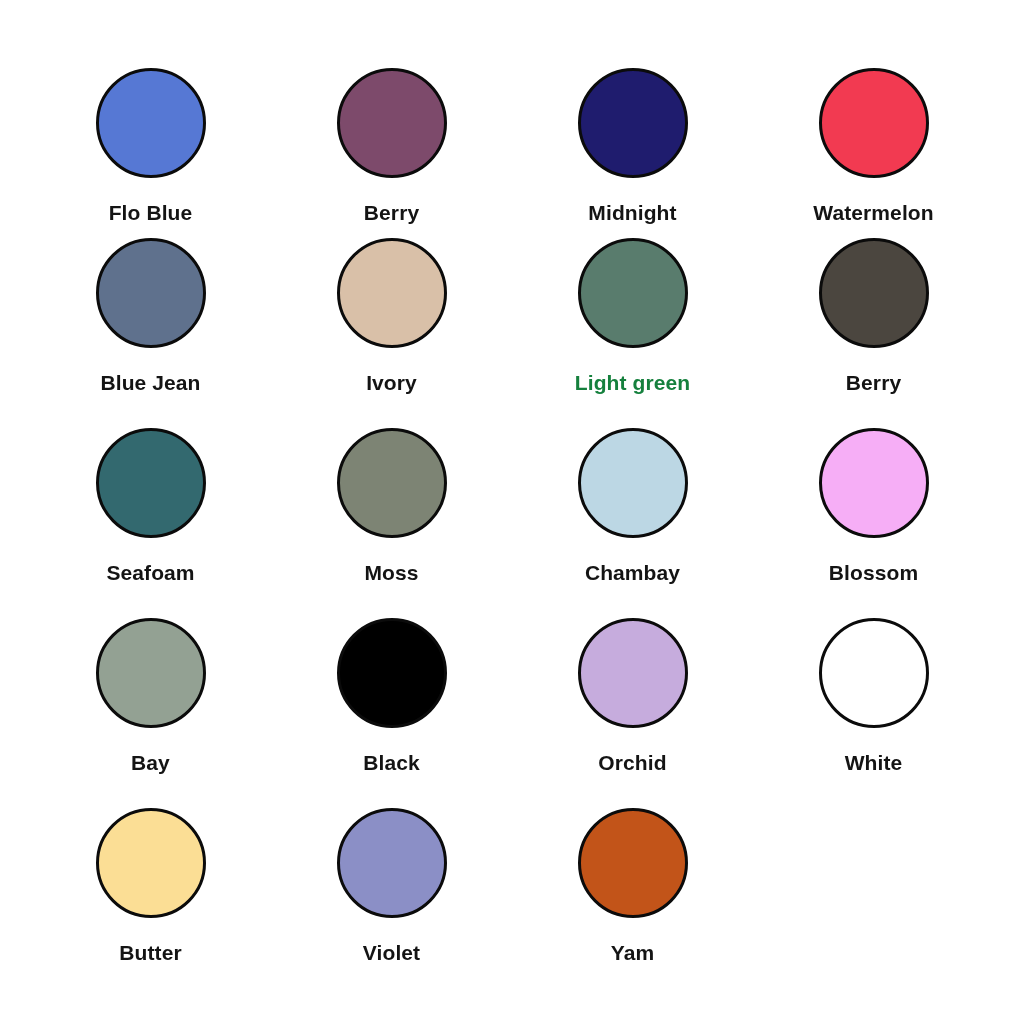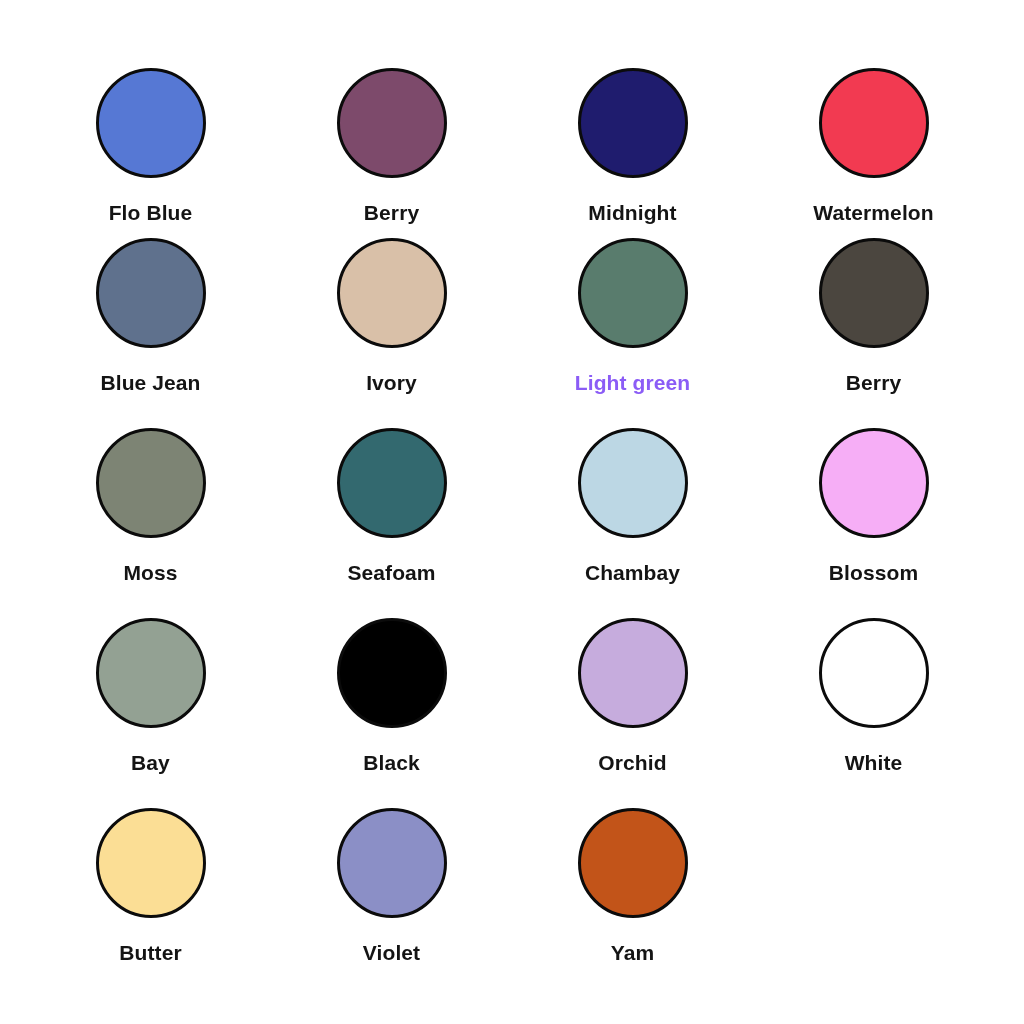--- a/index.html
+++ b/index.html
@@ -90,34 +90,34 @@
   <div class="swatch-cell row-2">
     <div class="swatch-circle" style="background-color: rgb(95, 113, 141); border-color: rgb(11, 11, 11);"></div>
     <div class="swatch-label" style="color: rgb(20, 20, 20);">Blue Jean</div>
   </div>
   <div class="swatch-cell row-2">
     <div class="swatch-circle" style="background-color: rgb(217, 192, 168); border-color: rgb(11, 11, 11);"></div>
     <div class="swatch-label" style="color: rgb(20, 20, 20);">Ivory</div>
   </div>
   <div class="swatch-cell row-2">
     <div class="swatch-circle" style="background-color: rgb(89, 124, 109); border-color: rgb(11, 11, 11);"></div>
-    <div class="swatch-label" style="color: #8b5cf6;">Light green</div>
+    <div class="swatch-label" style="color: #15803d;">Light green</div>
   </div>
   <div class="swatch-cell row-2">
     <div class="swatch-circle" style="background-color: rgb(75, 70, 63); border-color: rgb(11, 11, 11);"></div>
     <div class="swatch-label" style="color: rgb(20, 20, 20);">Berry</div>
   </div>
 
   <div class="swatch-cell row-3">
+    <div class="swatch-circle" style="background-color: rgb(51, 105, 111); border-color: rgb(11, 11, 11);"></div>
+    <div class="swatch-label" style="color: rgb(20, 20, 20);">Seafoam</div>
+  </div>
+  <div class="swatch-cell row-3">
     <div class="swatch-circle" style="background-color: rgb(125, 132, 116); border-color: rgb(11, 11, 11);"></div>
     <div class="swatch-label" style="color: rgb(20, 20, 20);">Moss</div>
-  </div>
-  <div class="swatch-cell row-3">
-    <div class="swatch-circle" style="background-color: rgb(51, 105, 111); border-color: rgb(11, 11, 11);"></div>
-    <div class="swatch-label" style="color: rgb(20, 20, 20);">Seafoam</div>
   </div>
   <div class="swatch-cell row-3">
     <div class="swatch-circle" style="background-color: rgb(188, 215, 228); border-color: rgb(11, 11, 11);"></div>
     <div class="swatch-label" style="color: rgb(20, 20, 20);">Chambay</div>
   </div>
 
   <div class="swatch-cell row-4">
     <div class="swatch-circle" style="background-color: rgb(246, 174, 246); border-color: rgb(11, 11, 11);"></div>
     <div class="swatch-label" style="color: rgb(20, 20, 20);">Blossom</div>
   </div>

